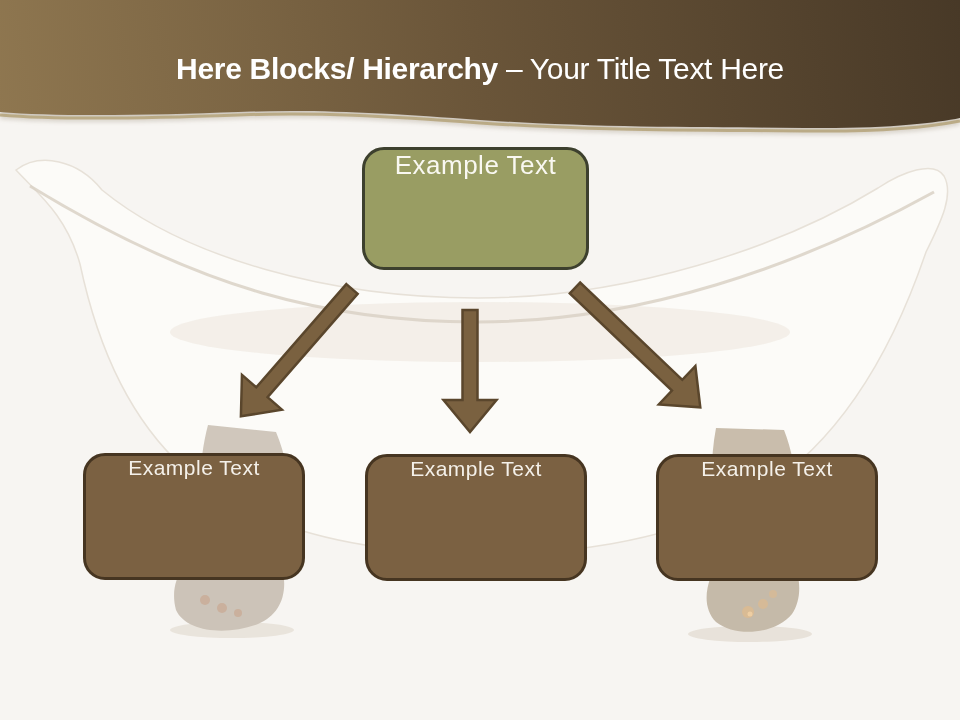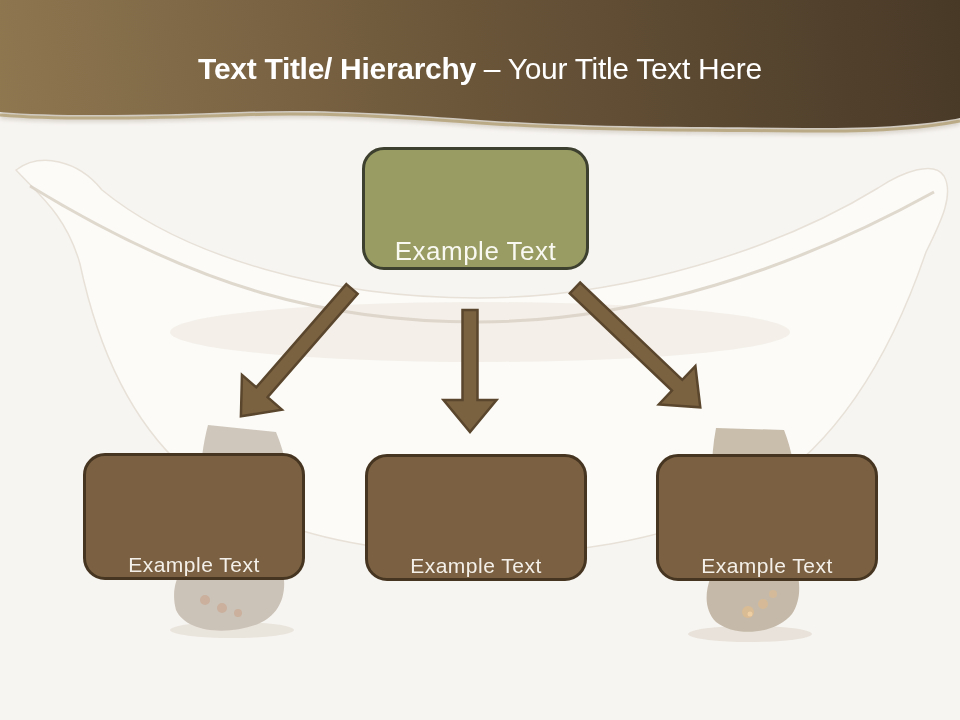--- a/index.html
+++ b/index.html
@@ -3,21 +3,21 @@
 <meta charset="utf-8">
 <style>
   html,body{margin:0;padding:0;background:#f7f5f2;}
   .slide{position:relative;width:960px;height:720px;overflow:hidden;background:#f7f5f2;
          font-family:"Liberation Sans",sans-serif;}
   svg.layer{position:absolute;left:0;top:0;}
   .header-svg{position:absolute;left:0;top:0;filter:drop-shadow(0 2px 2px rgba(90,70,40,.30));}
   .slide-title{position:absolute;left:0;top:52px;width:960px;text-align:center;
                color:#ffffff;font-size:30px;letter-spacing:-0.3px;white-space:nowrap;z-index:6;}
   .slide-title .bold{font-weight:bold;}
-  .box{position:absolute;display:flex;align-items:flex-end;justify-content:center;
+  .box{position:absolute;display:flex;align-items:flex-start;justify-content:center;
        border-radius:22px;box-sizing:border-box;z-index:8;letter-spacing:0.5px;}
   .box-root{left:362px;top:147px;width:227px;height:123px;background:#999d63;
             border:3px solid #3d402e;color:#f9f8f1;font-size:26px;}
   .box-child{width:222px;height:127px;background:#7b6142;border:3px solid #463521;
              color:#f4f0e9;font-size:21px;}
   .box-child-1{left:83px;top:453px;}
   .box-child-2{left:365px;top:454px;}
   .box-child-3{left:656px;top:454px;}
 </style>
 </head>
@@ -81,21 +81,21 @@
         <stop offset="0.5" stop-color="#6a5539"></stop>
         <stop offset="1" stop-color="#483927"></stop>
       </linearGradient>
     </defs>
     <path d="M0,115 C58,120 158,118 238,115 C318,112 385,116 480,123
              C600,131 705,130 805,131 C885,132 935,126 960,121" fill="none" stroke="#b5a379" stroke-width="3" opacity="0.85"></path>
     <path d="M0,0 H960 V118 C935,123 885,129 805,128 C705,127 600,128 480,120
              C385,113 318,109 238,112 C158,115 58,117 0,112 Z" fill="url(#hdr)"></path>
   </svg>
 
-  <div class="slide-title"><span class="bold">Text Title/ Hierarchy</span><span> – Your Title Text Here</span></div>
+  <div class="slide-title"><span class="bold">Here Blocks/ Hierarchy</span><span> – Your Title Text Here</span></div>
 
   <div class="box box-root">
     <span>Example Text</span>
   </div>
 
   <div class="box box-child box-child-1">
     <span>Example Text</span>
   </div>
 
   <div class="box box-child box-child-2">

